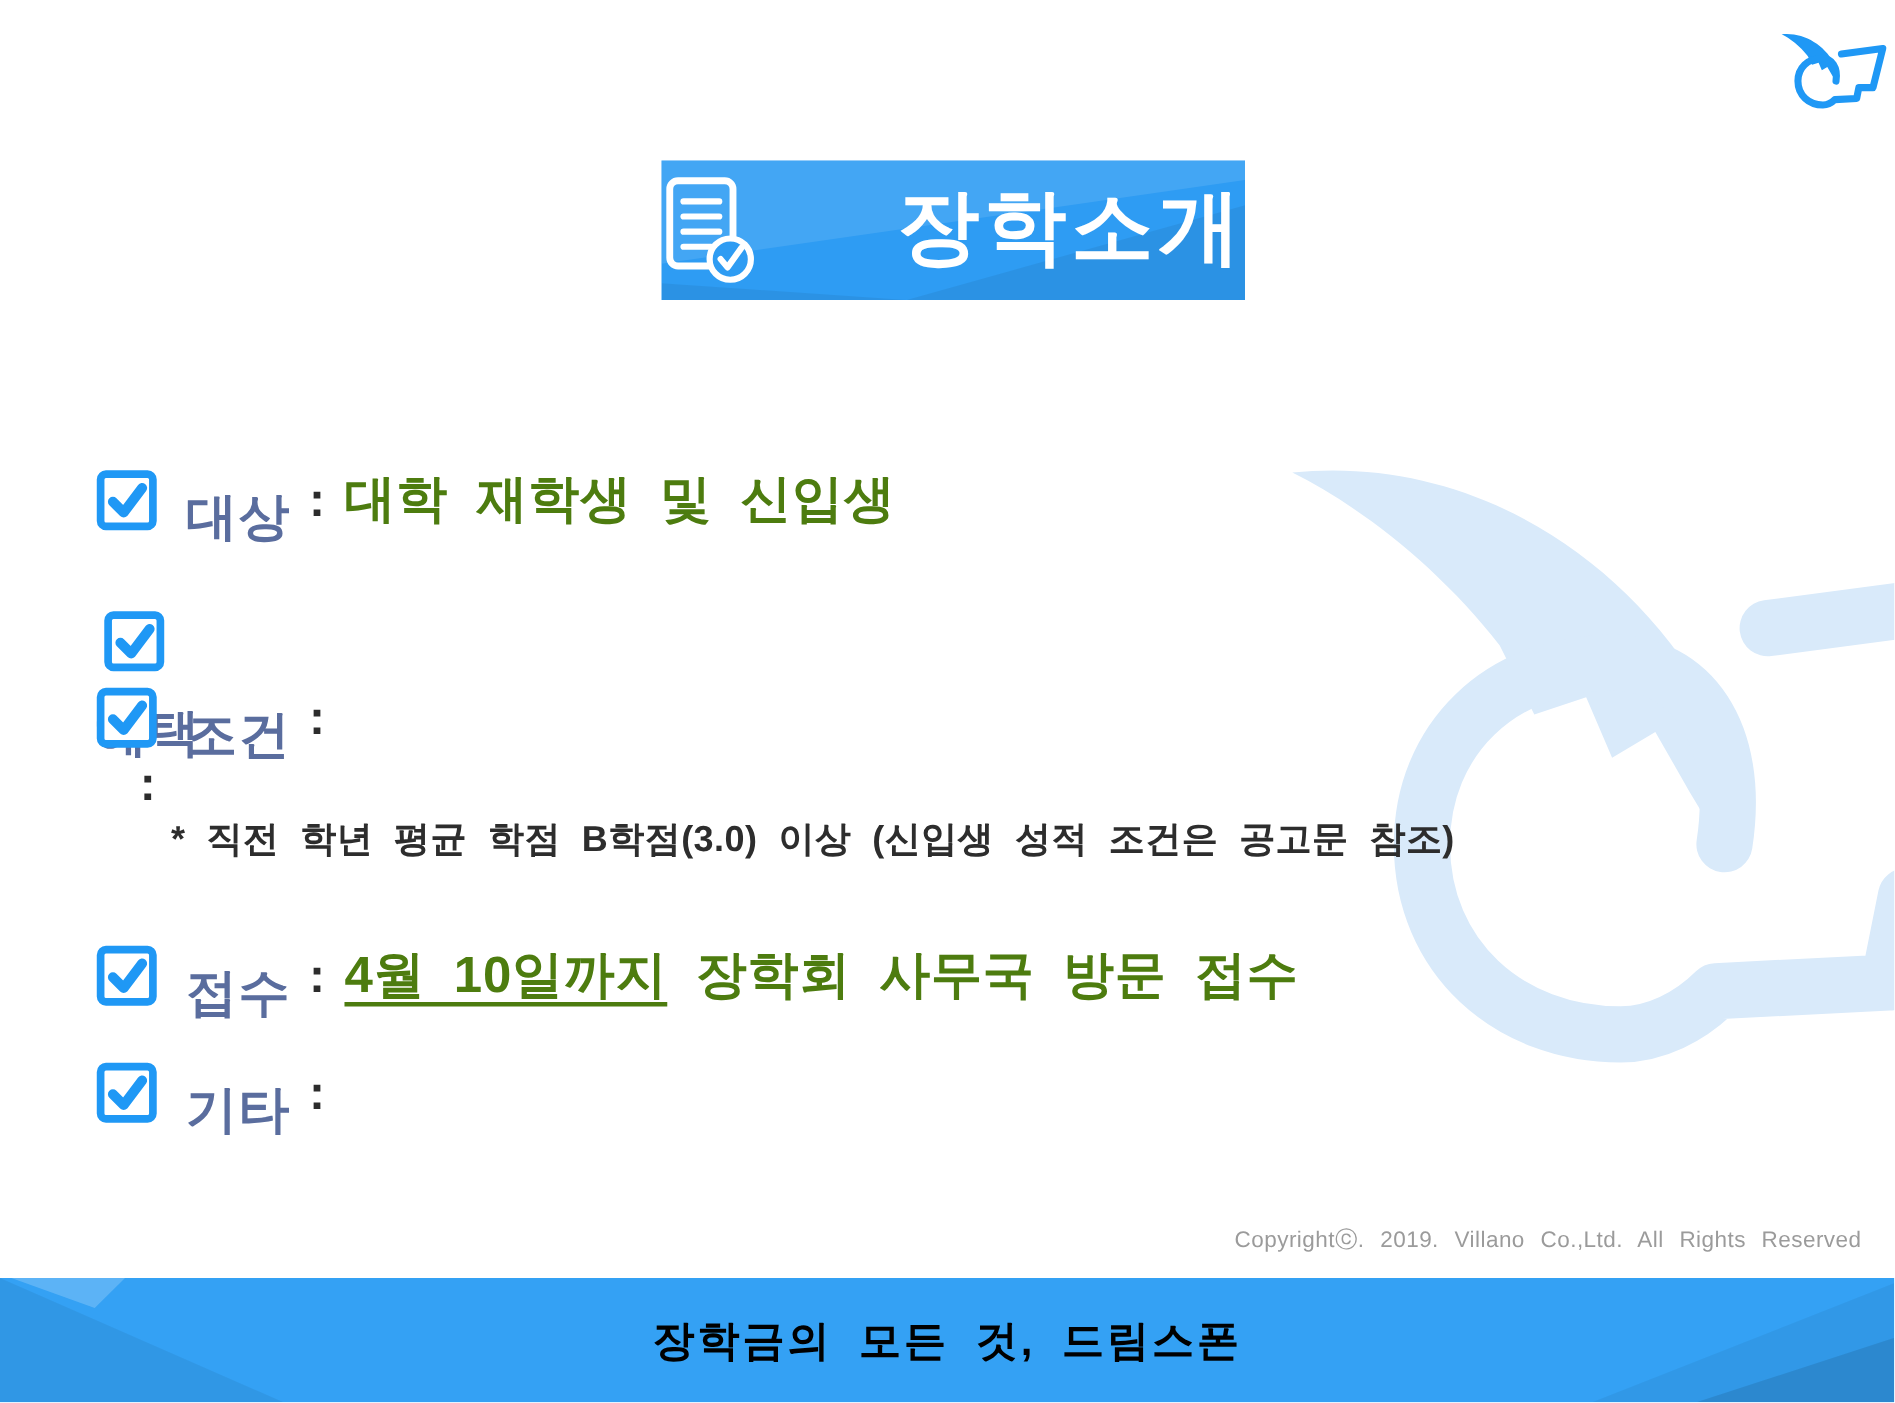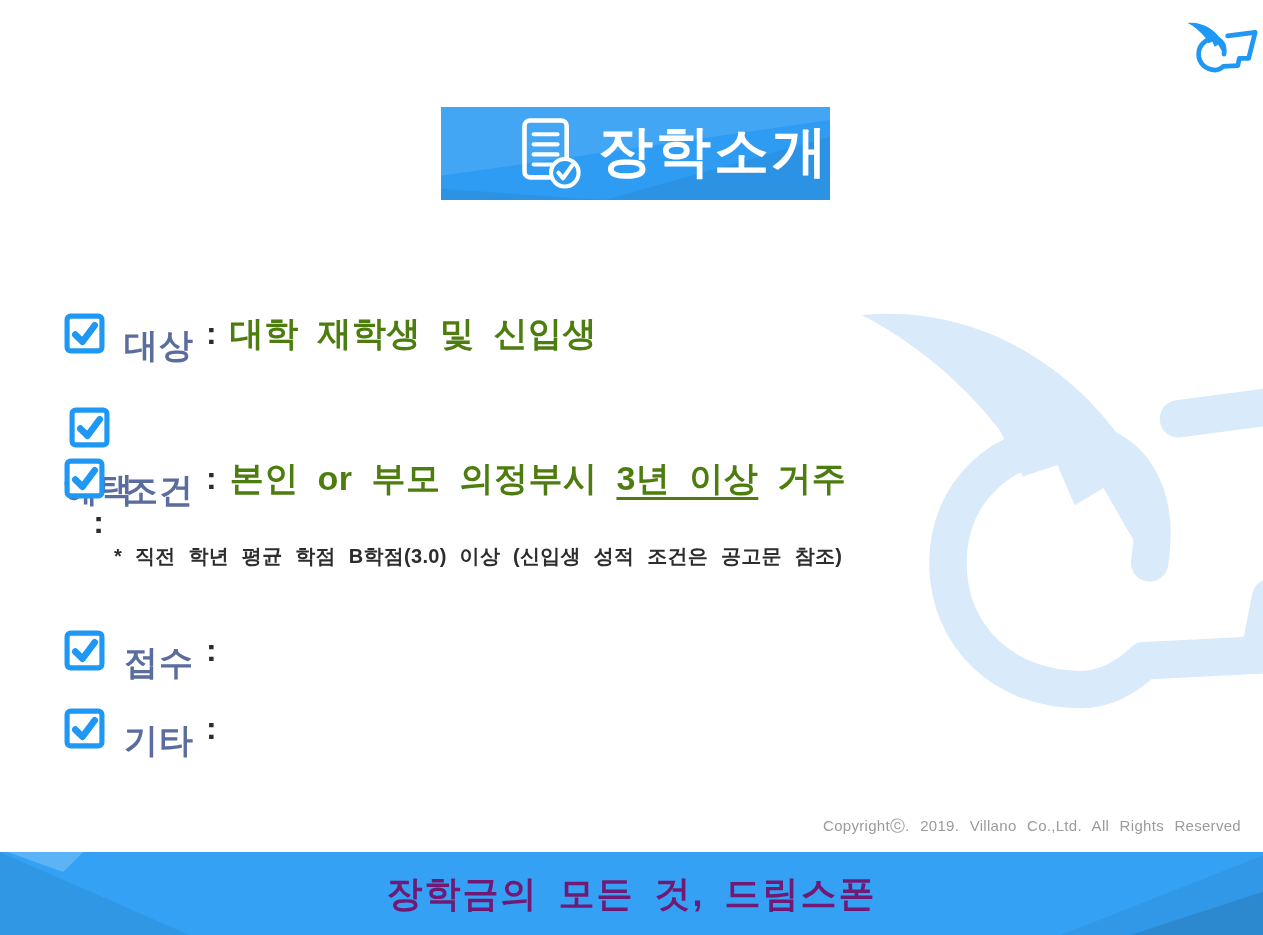--- a/index.html
+++ b/index.html
@@ -7,63 +7,63 @@
     position:relative;width:1263px;height:935px;background:#ffffff;
     overflow:hidden;font-family:"Liberation Sans", sans-serif;
   }
   
   .watermark{position:absolute;left:850px;top:292px;width:600px;height:461px;z-index:0;}
   
   .logo-small{position:absolute;left:1186px;top:20px;width:76px;height:58px;z-index:3;}
   
   .banner{
     position:absolute;left:441px;top:107px;width:389px;height:93px;
-    background:#2e9cf3;display:flex;align-items:center;justify-content:flex-end;
+    background:#2e9cf3;display:flex;align-items:center;justify-content:space-between;
     gap:13px;z-index:2;overflow:hidden;
   }
   .banner::before{content:"";position:absolute;inset:0;background:rgba(255,255,255,0.10);
     clip-path:polygon(0 0,100% 0,100% 14%,0 74%);}
   .banner::after{content:"";position:absolute;inset:0;background:rgba(0,0,0,0.06);
     clip-path:polygon(42% 100%,100% 32%,100% 100%,0 100%,0 88%);}
   .banner .doc-icon{position:relative;z-index:1;width:66px;height:77px;}
   .banner .banner-title{
     position:relative;z-index:1;color:#ffffff;font-size:55px;font-weight:800;
     letter-spacing:3px;line-height:1;padding-bottom:4px;
   }
   
   .row{position:absolute;left:64px;height:44px;display:flex;align-items:center;z-index:2;}
   .row .cb{width:41px;height:41px;flex:0 0 auto;margin-right:19px;}
   .row .lbl{color:#5a6d9e;font-size:34px;font-weight:bold;letter-spacing:1px;line-height:1;margin-top:24px;}
   .row .colon{color:#2c2c2c;font-size:32px;font-weight:bold;margin:0 13px 0 12px;line-height:1;}
   .row .txt{color:#4d7c0f;font-size:34px;font-weight:bold;letter-spacing:0.5px;
     word-spacing:9px;line-height:1;white-space:pre;}
   .row .txt .u{text-decoration:underline;text-underline-offset:7px;text-decoration-thickness:2.5px;}
   .note{
-    position:absolute;left:114px;top:543px;z-index:2;color:#2d2d2d;font-size:20px;
+    position:absolute;left:114px;top:543px;z-index:2;color:#2d2d2d;font-size:24px;
     font-weight:bold;letter-spacing:0.3px;word-spacing:7px;white-space:pre;
   }
   .r1{top:311px;} .r2{top:407px;flex-direction:column;} .r3{top:456px;} .r4{top:628px;} .r5{top:706px;}
   
   .copyright{
     position:absolute;right:22px;top:817px;z-index:2;color:#9b9b9b;font-size:15px;
     letter-spacing:0.3px;word-spacing:6px;
   }
   
   .footer{
     position:absolute;left:0;bottom:0;width:1263px;height:83px;background:#34a1f4;
     z-index:4;overflow:hidden;
   }
   .footer .shape{position:absolute;inset:0;}
   .footer .f-dark-left{background:rgba(0,0,0,0.06);clip-path:polygon(0 0,15% 100%,0 100%);}
   .footer .f-light-tri{background:rgba(255,255,255,0.20);clip-path:polygon(0.6% 0,6.6% 0,5% 24%);}
   .footer .f-mid-right{background:rgba(0,0,0,0.05);clip-path:polygon(100% 4%,100% 100%,84% 100%);}
   .footer .f-dark-right{background:rgba(0,0,0,0.10);clip-path:polygon(100% 48%,100% 100%,89.5% 100%);}
   .footer .slogan{
     position:relative;z-index:1;display:block;width:100%;text-align:center;
-    line-height:83px;color:#701a75;font-size:36px;font-weight:bold;
+    line-height:83px;color:#000000;font-size:28px;font-weight:bold;
     letter-spacing:2px;word-spacing:8px;
   }
 </style>
 </head>
 <body>
 
 <div class="page">
 
   <svg class="watermark" viewBox="0 0 104 80" preserveAspectRatio="xMinYMin meet">
     <path d="M2,4 C22,2 40,13 50,30 C53,36 54,41 51,46 L48,41 L44,34 L39,37 L36,30 L30,32 L26,24 C19,15 10,8 2,4 Z" fill="#d9eafa"></path>
@@ -107,32 +107,32 @@
     <span class="colon">:</span>
   </div>
 
   <div class="row r3">
     <svg class="cb" viewBox="0 0 40 40">
       <rect x="3" y="3" width="34" height="34" rx="3.5" fill="#ffffff" stroke="#1f98f5" stroke-width="5"></rect>
       <polyline points="11,21 18,28 30,12" fill="none" stroke="#1f98f5" stroke-width="6.5" stroke-linecap="round" stroke-linejoin="round"></polyline>
     </svg>
     <span class="lbl">조건</span>
     <span class="colon">:</span>
-    <span class="txt"><span>본인 or 부모 의정부시 </span><span class="u">3년 이상</span><span> 거주</span></span>
   </div>
 
   <div class="note">* 직전 학년 평균 학점 B학점(3.0) 이상 (신입생 성적 조건은 공고문 참조)</div>
 
   <div class="row r4">
     <svg class="cb" viewBox="0 0 40 40">
       <rect x="3" y="3" width="34" height="34" rx="3.5" fill="#ffffff" stroke="#1f98f5" stroke-width="5"></rect>
       <polyline points="11,21 18,28 30,12" fill="none" stroke="#1f98f5" stroke-width="6.5" stroke-linecap="round" stroke-linejoin="round"></polyline>
     </svg>
     <span class="lbl">접수</span>
     <span class="colon">:</span>
+    <span class="txt"><span class="u">4월 10일까지</span><span> 장학회 사무국 방문 접수</span></span>
   </div>
 
   <div class="row r5">
     <svg class="cb" viewBox="0 0 40 40">
       <rect x="3" y="3" width="34" height="34" rx="3.5" fill="#ffffff" stroke="#1f98f5" stroke-width="5"></rect>
       <polyline points="11,21 18,28 30,12" fill="none" stroke="#1f98f5" stroke-width="6.5" stroke-linecap="round" stroke-linejoin="round"></polyline>
     </svg>
     <span class="lbl">기타</span>
     <span class="colon">:</span>
   </div>

